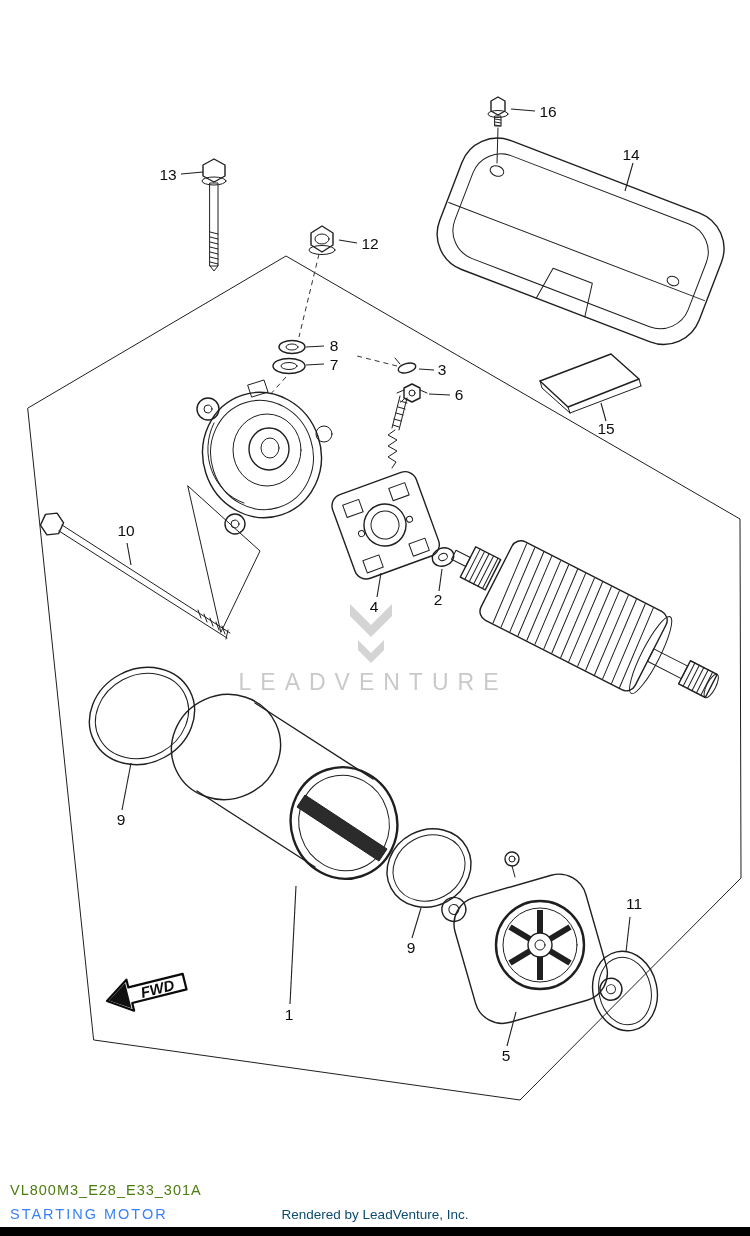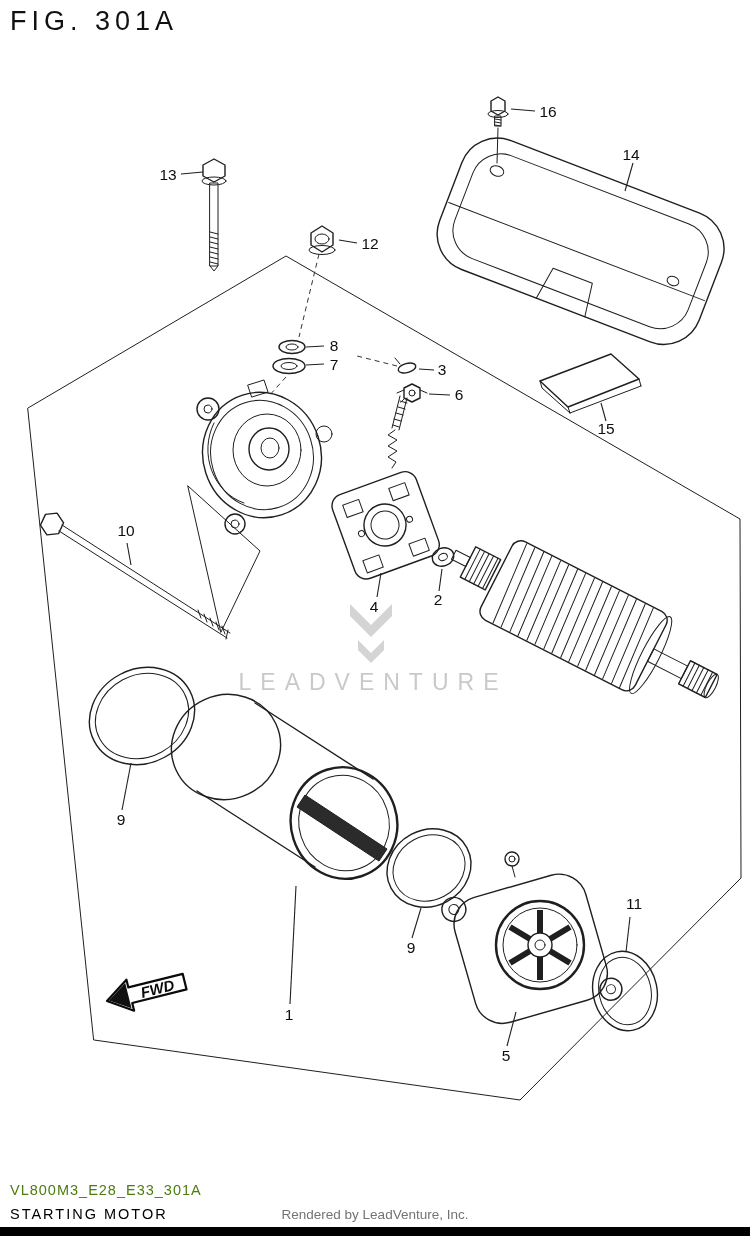--- a/index.html
+++ b/index.html
@@ -15,30 +15,29 @@
   .ln   { fill:none; stroke:#1f1f1f; stroke-width:1.4; stroke-linecap:round; stroke-linejoin:round; }
   .ln2  { fill:none; stroke:#1f1f1f; stroke-width:2.4; stroke-linecap:round; }
   .thin { stroke-width:1; }
   .dash { fill:none; stroke:#333; stroke-width:1; stroke-dasharray:5 4; }
   .ldr  { stroke:#1f1f1f; stroke-width:1.1; }
   .num  { font-size:15.5px; fill:#0d0d0d; text-anchor:middle; font-family:"Liberation Sans",sans-serif; }
   .wm-text { font-size:23px; fill:#c9c9c9; letter-spacing:9px; text-anchor:middle; }
   .fwd-text { font-size:15px; font-weight:bold; font-style:italic; fill:#0a0a0a; text-anchor:middle; }
 
   .footer-code   { position:absolute; left:10px;  top:1182px; font-size:14.5px; letter-spacing:1px;  color:#4d7c0f; }
-  .footer-name   { position:absolute; left:10px;  top:1206px; font-size:14.5px; letter-spacing:2px;  color:#000000;text-align:center; }
-  .footer-credit { position:absolute; left:50%; transform:translateX(-50%); top:1207px; font-size:13.5px; color:#737373; }
+  .footer-name   { position:absolute; left:10px;  top:1206px; font-size:14.5px; letter-spacing:2px;  color:#3b82f6;text-align:center; }
+  .footer-credit { position:absolute; left:50%; transform:translateX(-50%); top:1207px; font-size:13.5px; color:#0c4a6e; }
   .bottom-bar    { position:absolute; left:0; top:1227px; width:750px; height:9px; background:#000; }
 </style>
 </head>
 <body>
 
 <div class="page">
 
-  <div class="fig-title">FIG. 301A</div>
 
   <svg class="diagram" width="750" height="1236" viewBox="0 0 750 1236" xmlns="http://www.w3.org/2000/svg">
 
     <polygon points="28,408 286,256 740,519 741,878 520,1100 94,1040" class="ln thin"></polygon>
     <path d="M188,486 L260,551 L221,632 Z" class="ln thin"></path>
 
     <g>
       <polygon points="350,604 371,625 392,604 392,616 371,637 350,616" fill="#d4d4d4"></polygon>
       <polygon points="358,640 371,653 384,640 384,650 371,663 358,650" fill="#d4d4d4"></polygon>
     </g>

